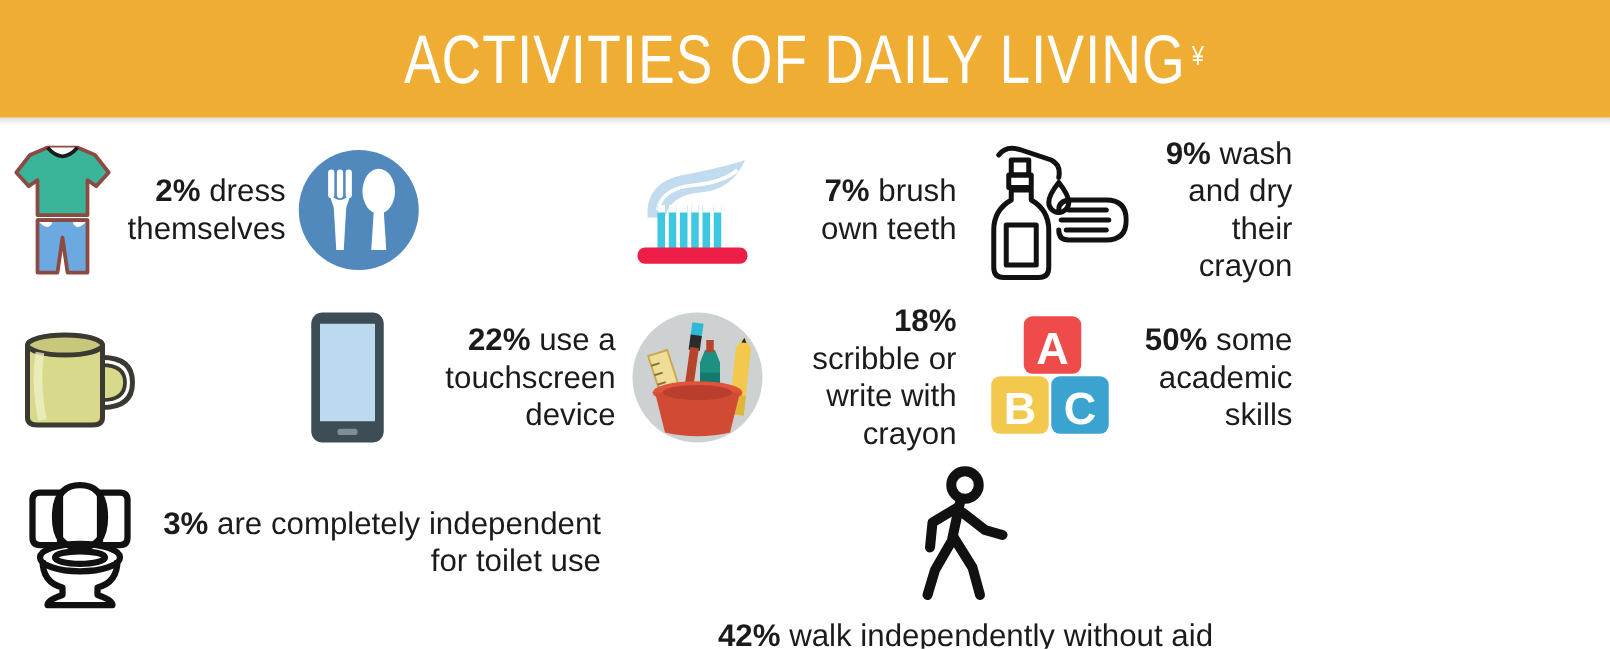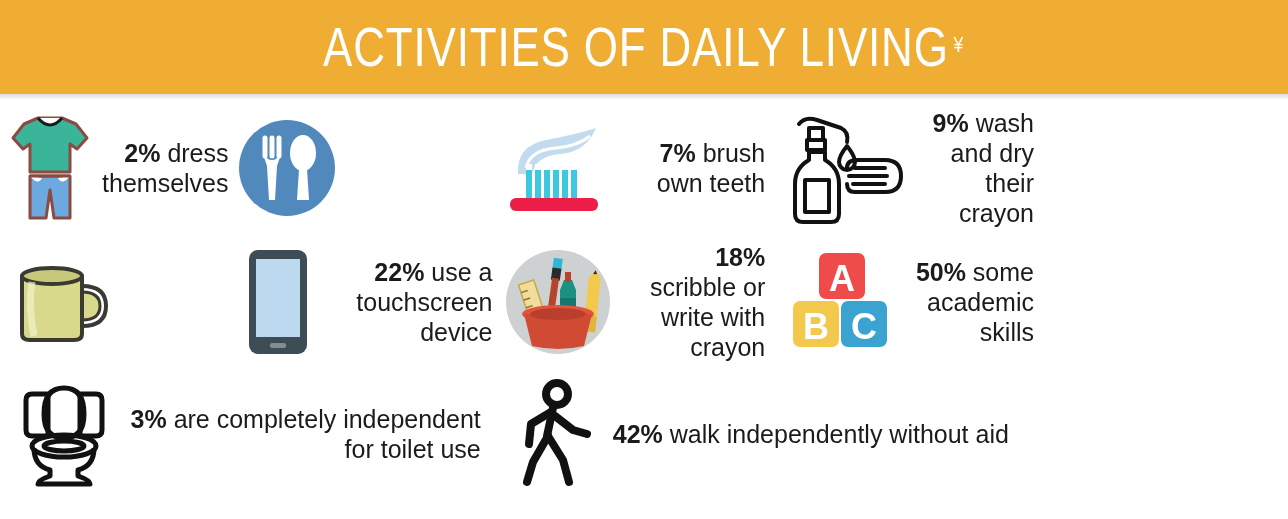--- a/index.html
+++ b/index.html
@@ -67,21 +67,21 @@
   .pct{ font-weight:bold; }
 
   
   .col-a{ width:285px; padding-left:8px; }
   .col-b{ width:330px; padding-left:6px; }
   .col-c{ width:340px; padding-left:10px; }
   .col-d{ width:333px; padding-left:18px; }
 
   
   .col-w1{ width:600px; padding-left:18px; }
-  .col-w2{ width:688px; padding-left:30px; }
+  .col-w2{ width:688px; padding-left:30px;flex-direction:column; }
 
   svg{ display:block; }
 </style>
 </head>
 <body>
 
 <div id="header-banner">
   <div id="header-title">
     <span>ACTIVITIES OF DAILY LIVING</span>
     <span id="header-currency-symbol">¥</span>

